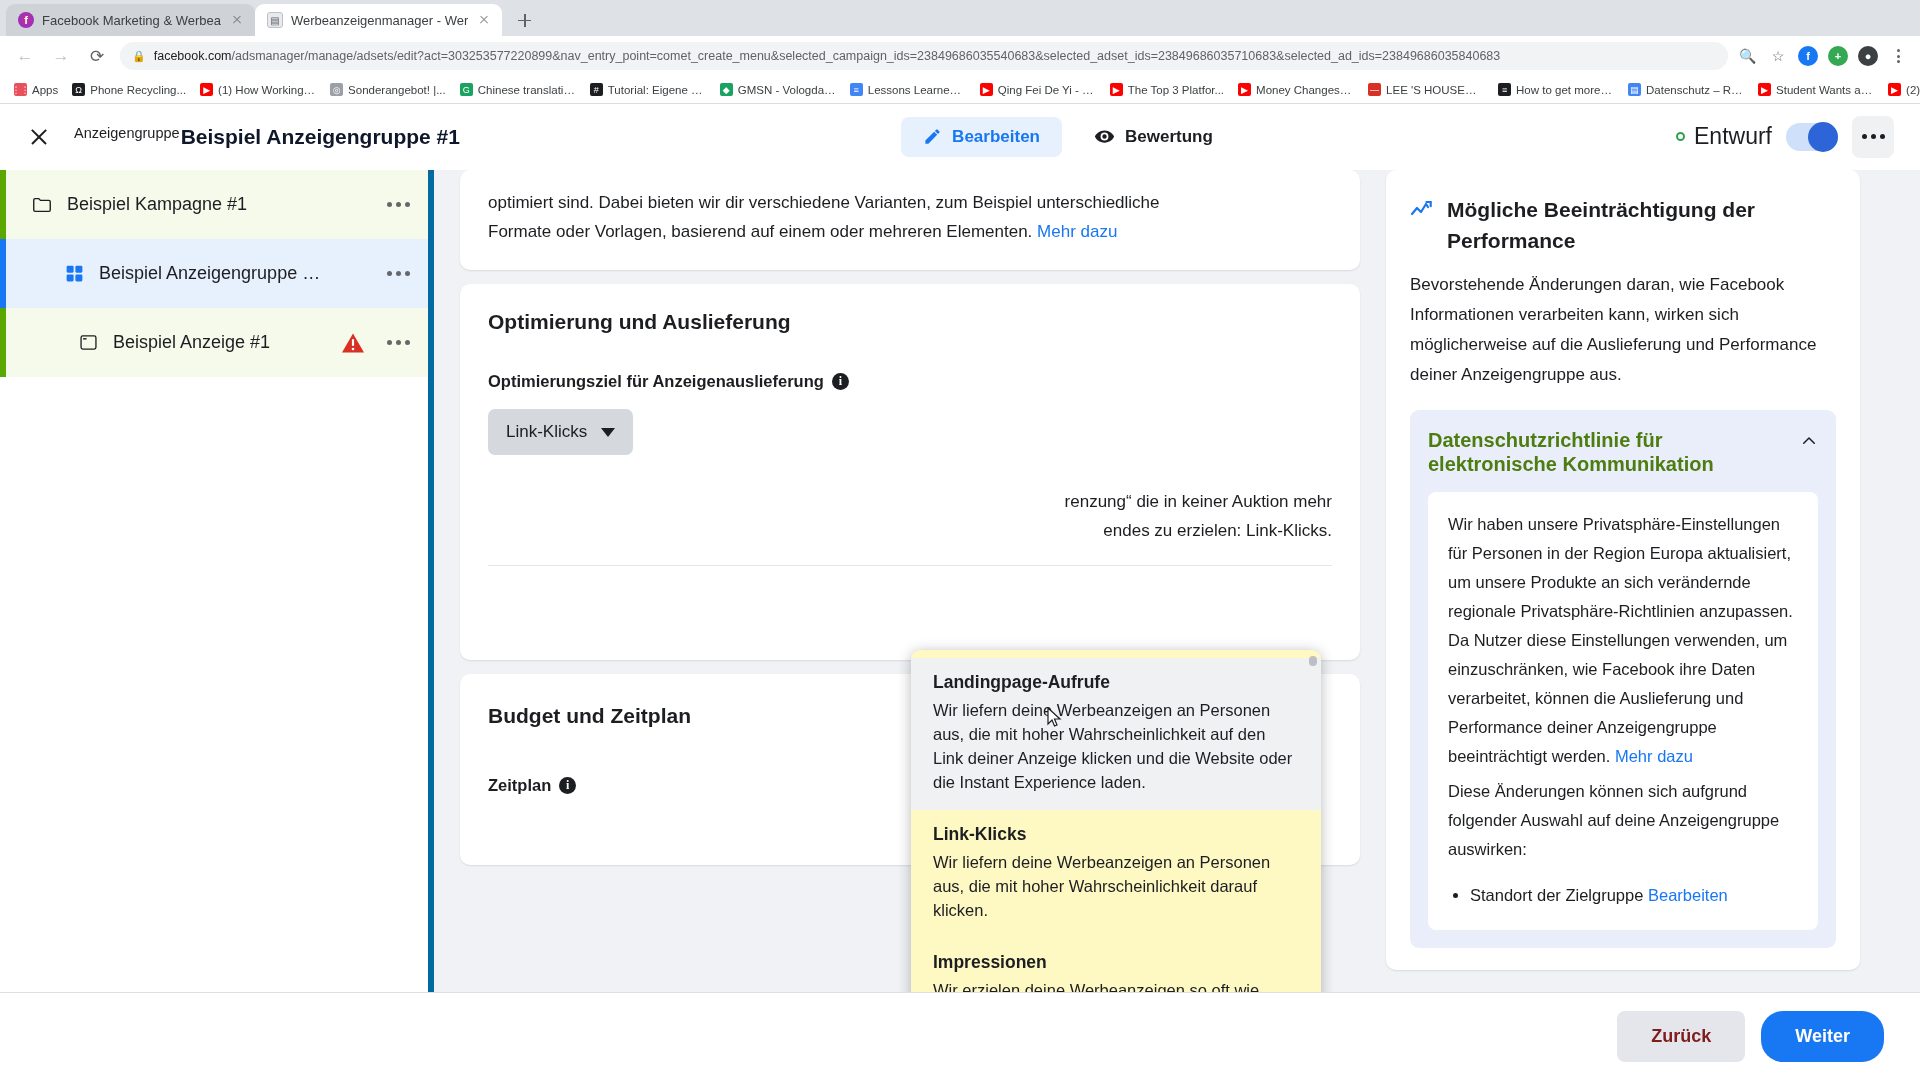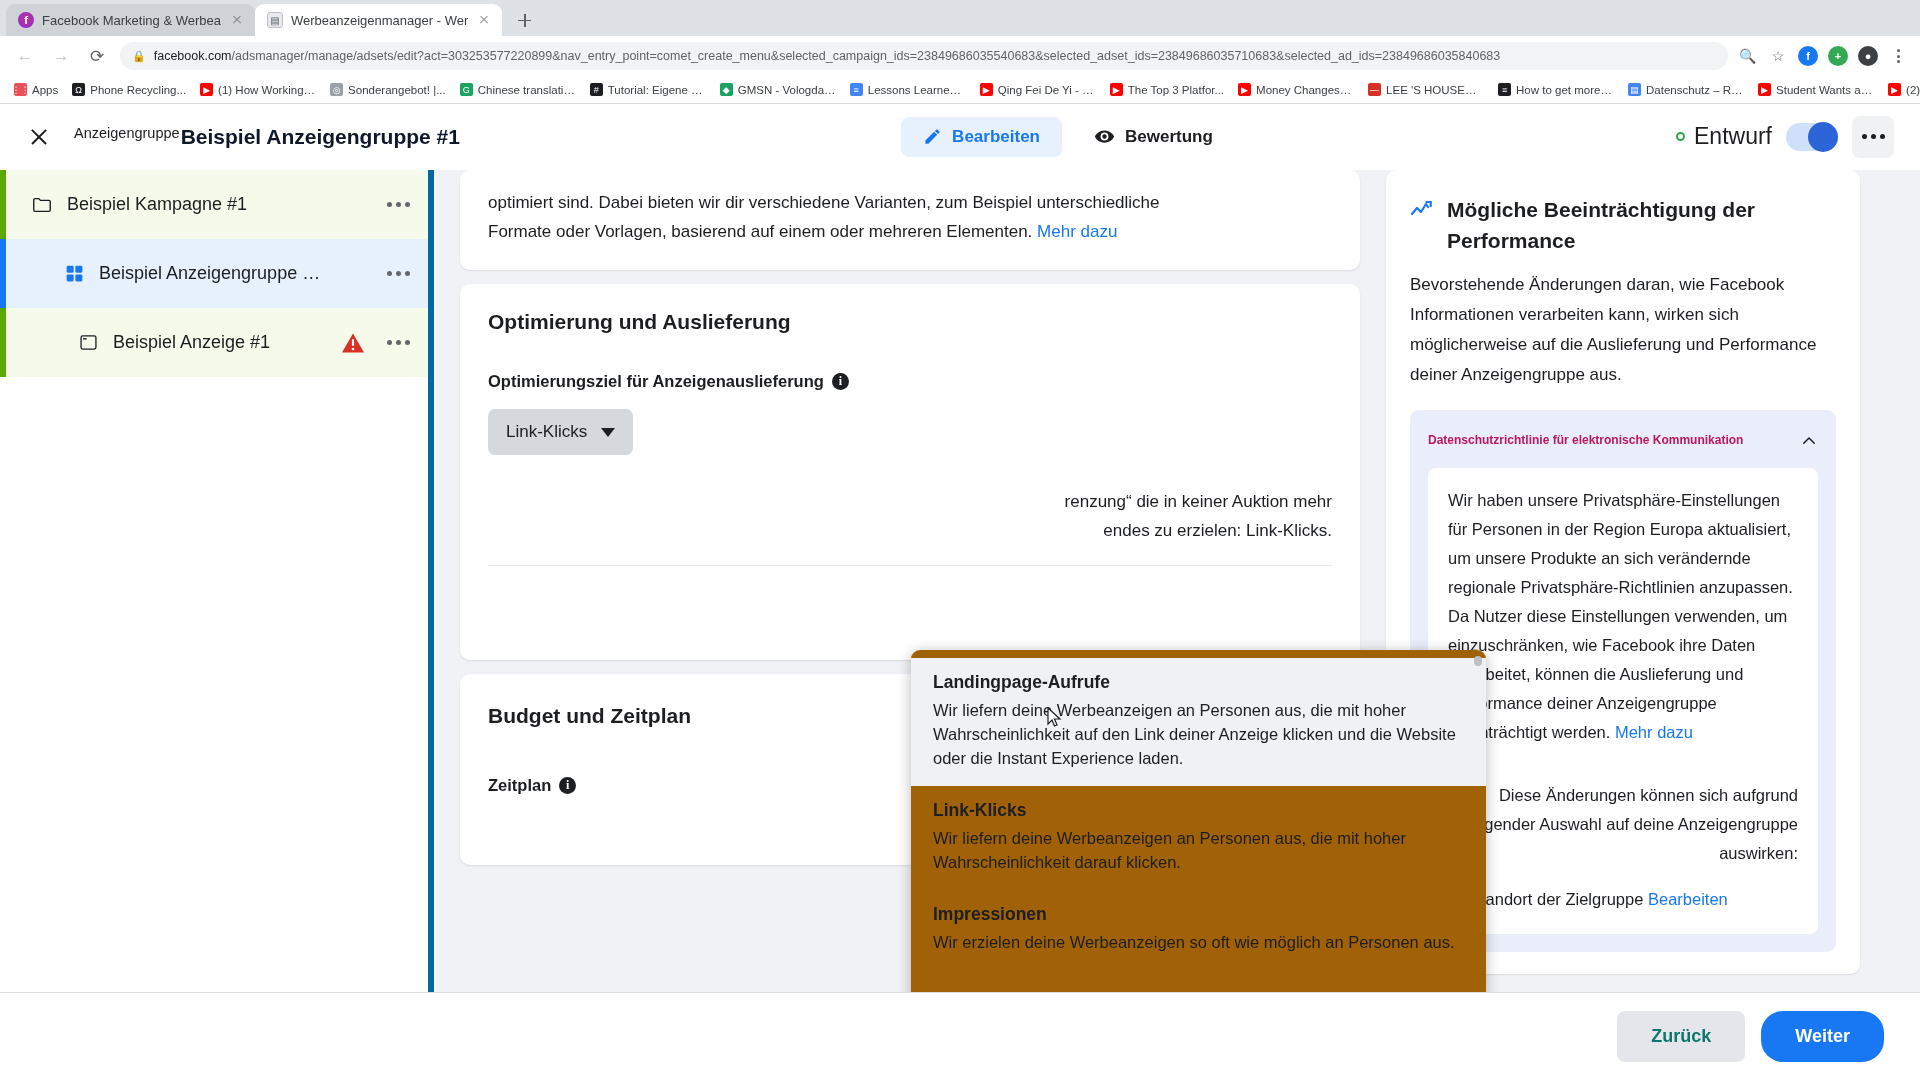--- a/index.html
+++ b/index.html
@@ -148,56 +148,56 @@
   .select-pill {
     display: inline-flex; align-items: center; gap: 14px;
     background: #d5d8dd; border-radius: 7px; padding: 13px 18px;
     font-size: 17px; color: #1c1e21; cursor: pointer;
   }
   .caret { width: 0; height: 0; border-left: 7.5px solid transparent; border-right: 7.5px solid transparent; border-top: 9px solid #1c1e21; }
   .hr { height: 1px; background: #e4e6eb; margin: 20px 0 0 0; }
 
   
   .dd-menu {
-    position: absolute; left: 477px; top: 480px; width: 575px; height: 375px;
-    background: #a16207; border-radius: 9px; box-shadow: 0 2px 14px rgba(0,0,0,.28);
+    position: absolute; left: 477px; top: 480px; width: 410px; height: 375px;
+    background: #fef9c3; border-radius: 9px; box-shadow: 0 2px 14px rgba(0,0,0,.28);
     padding: 8px 0 0 0; overflow: hidden; z-index: 40;
   }
   .dd-item { padding: 11px 22px 16px 22px; cursor: pointer; }
   .dd-item.hovered { background: #eff1f3; }
   .dd-title { font-size: 17.5px; font-weight: bold; color: #1c1e21; line-height: 26px; }
   .dd-desc { font-size: 16.5px; line-height: 24px; color: #1c1e21; margin-top: 3px; }
   .dd-scrollbar { position: absolute; right: 4px; top: 6px; width: 8px; height: 10px; background: #bcc0c4; border-radius: 4px; }
 
   
   .right-col { width: 500px; flex: 0 0 500px; padding-right: 26px; }
   .r-card { background: #ffffff; border-radius: 10px; box-shadow: 0 1px 2px rgba(0,0,0,.1); padding: 24px 24px 22px 24px; margin-bottom: 14px; }
   .r-head { display: flex; gap: 13px; align-items: flex-start; }
   .chart-ic { width: 24px; height: 22px; flex: 0 0 24px; margin-top: 4px; }
   .r-title { font-size: 21px; font-weight: bold; color: #1c1e21; line-height: 31px; }
   .r-body { font-size: 17px; line-height: 30px; color: #1c1e21; margin-top: 14px; }
   .notice {
     background: #eaeefb; border-radius: 9px; padding: 18px 18px 18px 18px; margin-top: 20px;
   }
   .notice-head { display: flex; align-items: flex-start; gap: 10px; }
-  .notice-title { flex: 1; font-size: 12px; font-weight: bold; color: #be185d; line-height: 24px; }
+  .notice-title { flex: 1; font-size: 20px; font-weight: bold; color: #4d7c0f; line-height: 24px; }
   .chev-up { width: 18px; height: 18px; flex: 0 0 18px; margin-top: 4px; }
   .notice-inner { background: #ffffff; border-radius: 8px; padding: 18px 20px 22px 20px; margin-top: 16px; }
   .notice-p { font-size: 16.5px; line-height: 29px; color: #1c1e21; }
-  .notice-p + .notice-p { margin-top: 34px; text-align: right; }
+  .notice-p + .notice-p { margin-top: 6px; }
   .bullet-list { margin: 18px 0 0 22px; }
   .bullet-list li { font-size: 16.5px; line-height: 26px; color: #1c1e21; }
 
   
   .footer {
     height: 88px; flex: 0 0 88px; background: #ffffff; border-top: 1px solid #dddfe2;
     display: flex; align-items: center; justify-content: flex-end; gap: 16px; padding-right: 36px;
   }
   .btn { border-radius: 8px; font-size: 18px; font-weight: bold; padding: 15px 34px; cursor: pointer; }
-  .btn-sec { background: #e4e6eb; color: #0f766e; }
+  .btn-sec { background: #e4e6eb; color: #7f1d1d; }
   .btn-pri { background: #1877f2; color: #ffffff; border-radius: 22px; }
 
   
   .cursor { position: absolute; left: 612px; top: 537px; z-index: 60; width: 16px; height: 22px; }
 </style>
 </head>
 <body>
 
 <div class="browser">
 

